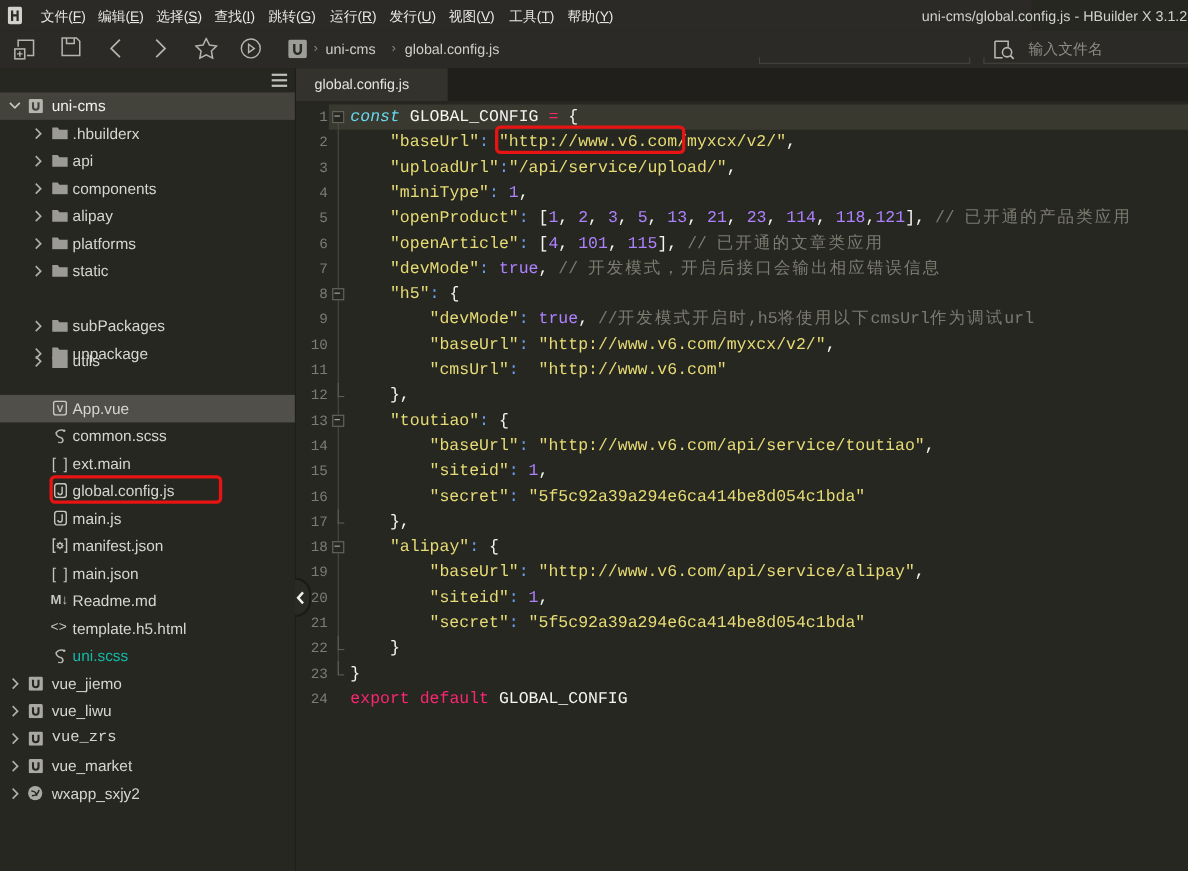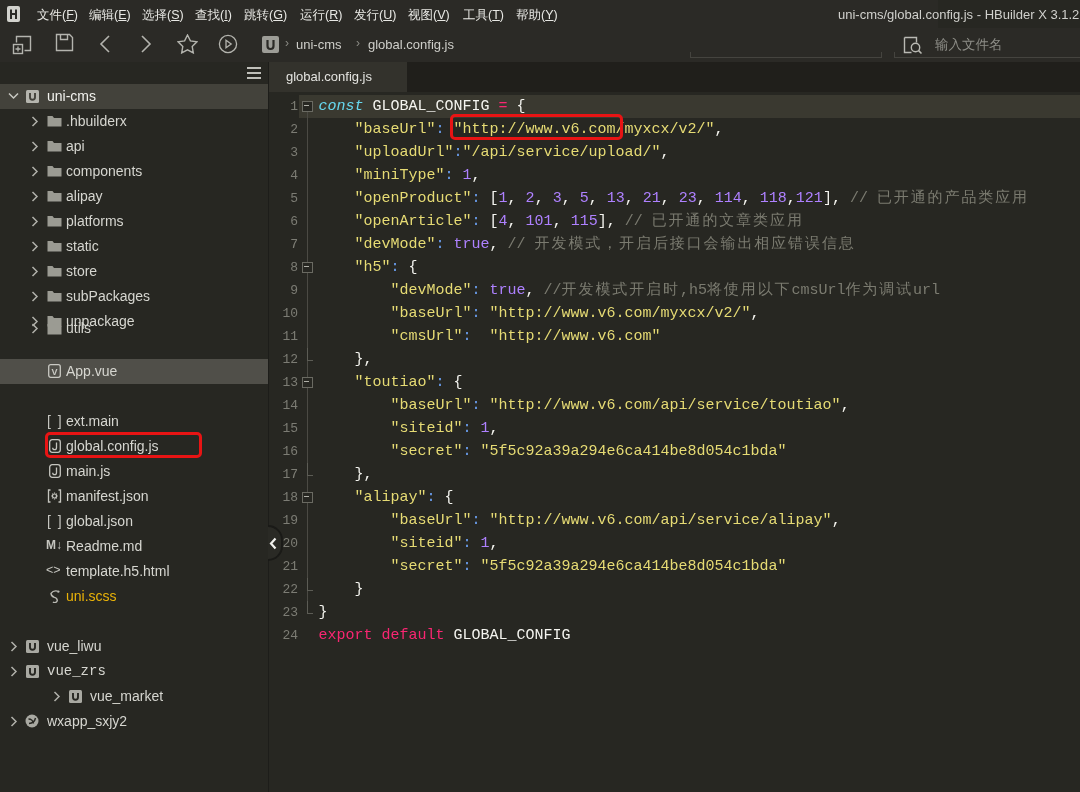--- a/index.html
+++ b/index.html
@@ -165,29 +165,20 @@
     </div>
   <div class="row" style="top:146.5px;">
       <svg class="chev" style="left:31px;top:7px" width="8" height="11" viewBox="0 0 8 11">
         <path d="M1.5 1 L6 5.5 L1.5 10" fill="none" stroke="#b0b0aa" stroke-width="1.5"></path>
       </svg>
       <svg class="chev" style="left:47px;top:6.5px" width="15" height="12" viewBox="0 0 15 12">
         <path d="M0.5 1 h5 l1.5 2 h7.5 v8.5 h-14 z" fill="#9b9b93"></path>
       </svg>
       <span class="rtext" style="left:66px;color:#d6d6d0">platforms</span>
     </div>
-  <div class="row" style="top:196.5px;">
-      <svg class="chev" style="left:31px;top:7px" width="8" height="11" viewBox="0 0 8 11">
-        <path d="M1.5 1 L6 5.5 L1.5 10" fill="none" stroke="#b0b0aa" stroke-width="1.5"></path>
-      </svg>
-      <svg class="chev" style="left:47px;top:6.5px" width="15" height="12" viewBox="0 0 15 12">
-        <path d="M0.5 1 h5 l1.5 2 h7.5 v8.5 h-14 z" fill="#9b9b93"></path>
-      </svg>
-      <span class="rtext" style="left:66px;color:#d6d6d0">store</span>
-    </div>
   <div class="row" style="top:221.5px;">
       <svg class="chev" style="left:31px;top:7px" width="8" height="11" viewBox="0 0 8 11">
         <path d="M1.5 1 L6 5.5 L1.5 10" fill="none" stroke="#b0b0aa" stroke-width="1.5"></path>
       </svg>
       <svg class="chev" style="left:47px;top:6.5px" width="15" height="12" viewBox="0 0 15 12">
         <path d="M0.5 1 h5 l1.5 2 h7.5 v8.5 h-14 z" fill="#9b9b93"></path>
       </svg>
       <span class="rtext" style="left:66px;color:#d6d6d0">subPackages</span>
     </div>
   <div class="row" style="top:246.5px;text-align:right;">
@@ -207,20 +198,27 @@
         <path d="M0.5 1 h5 l1.5 2 h7.5 v8.5 h-14 z" fill="#9b9b93"></path>
       </svg>
       <span class="rtext" style="left:66px;color:#d6d6d0">utils</span>
     </div>
   <div class="row" style="top:296.5px;background:#504f49;">
       <svg class="chev" style="left:48px;top:5.5px" width="13" height="14" viewBox="0 0 13 14">
         <rect x="0.7" y="0.7" width="11.6" height="12.6" rx="2" fill="none" stroke="#c9c9c3" stroke-width="1.3"></rect>
         <text x="6.5" y="10.5" font-size="9" font-weight="bold" fill="#c9c9c3" text-anchor="middle" font-family="Liberation Sans">V</text>
       </svg>
       <span class="rtext" style="left:66px;color:#d6d6d0">App.vue</span>
+    </div>
+  <div class="row" style="top:321.5px;">
+      <svg class="chev" style="left:48px;top:5.5px" width="13" height="14" viewBox="0 0 13 14">
+        <path d="M9.5 2.2 a6 6 0 0 0 -6.5 2.2 a4.5 4.5 0 0 0 3.5 4 a3.5 3.5 0 0 1 2.8 3 a2.6 2.6 0 0 1 -4.3 1.6" fill="none" stroke="#b9b9b3" stroke-width="1.4"></path>
+        <circle cx="10.3" cy="2.6" r="1.2" fill="#b9b9b3"></circle>
+      </svg>
+      <span class="rtext" style="left:66px;color:#d6d6d0">common.scss</span>
     </div>
   <div class="row" style="top:346.5px;">
       <span class="chev rtext" style="left:47px;top:4px;color:#c5c5bf;letter-spacing:2px">[ ]</span>
       <span class="rtext" style="left:66px;color:#d6d6d0">ext.main</span>
     </div>
   <div class="row" style="top:371.5px;">
       <svg class="chev" style="left:49px;top:5.5px" width="12" height="14" viewBox="0 0 12 14">
         <rect x="0.7" y="0.7" width="10.6" height="12.6" rx="2.5" fill="none" stroke="#c5c5bf" stroke-width="1.3"></rect>
         <path d="M7.5 3.5 v5.2 a1.9 1.9 0 0 1 -3.8 0" fill="none" stroke="#c5c5bf" stroke-width="1.3"></path>
       </svg>
@@ -238,58 +236,68 @@
         <path d="M3.5 1 h-2 v12 h2 M11.5 1 h2 v12 h-2" fill="none" stroke="#c5c5bf" stroke-width="1.3"></path>
         <circle cx="7.5" cy="7" r="2" fill="none" stroke="#c5c5bf" stroke-width="1.2"></circle>
         <g stroke="#c5c5bf" stroke-width="1.2">
           <path d="M7.5 3.6 v1 M7.5 9.4 v1 M4.2 7 h1 M9.8 7 h1 M5.2 4.7 l0.7 0.7 M9.1 8.6 l0.7 0.7 M9.8 4.7 l-0.7 0.7 M5.9 8.6 l-0.7 0.7"></path>
         </g>
       </svg>
       <span class="rtext" style="left:66px;color:#d6d6d0">manifest.json</span>
     </div>
   <div class="row" style="top:446.5px;">
       <span class="chev rtext" style="left:47px;top:4px;color:#c5c5bf;letter-spacing:2px">[ ]</span>
-      <span class="rtext" style="left:66px;color:#d6d6d0">global.json</span>
+      <span class="rtext" style="left:66px;color:#d6d6d0">main.json</span>
     </div>
   <div class="row" style="top:471.5px;">
       <span class="chev" style="left:46px;top:4px;font-size:12px;font-weight:bold;color:#c5c5bf;font-family:'Liberation Sans'">M↓</span>
       <span class="rtext" style="left:66px;color:#d6d6d0">Readme.md</span>
     </div>
   <div class="row" style="top:496.5px;">
       <span class="chev" style="left:46px;top:4px;font-size:12.5px;color:#c5c5bf;font-family:'Liberation Sans'">&lt;&gt;</span>
       <span class="rtext" style="left:66px;color:#d6d6d0">template.h5.html</span>
     </div>
   <div class="row" style="top:521.5px;">
       <svg class="chev" style="left:48px;top:5.5px" width="13" height="14" viewBox="0 0 13 14">
         <path d="M9.5 2.2 a6 6 0 0 0 -6.5 2.2 a4.5 4.5 0 0 0 3.5 4 a3.5 3.5 0 0 1 2.8 3 a2.6 2.6 0 0 1 -4.3 1.6" fill="none" stroke="#b9b9b3" stroke-width="1.4"></path>
         <circle cx="10.3" cy="2.6" r="1.2" fill="#b9b9b3"></circle>
       </svg>
-      <span class="rtext" style="left:66px;color:#eab308">uni.scss</span>
-    </div>
-  <div class="row" style="top:571.5px;">
+      <span class="rtext" style="left:66px;color:#14b8a6">uni.scss</span>
+    </div>
+  <div class="row" style="top:546.5px;">
       <svg class="chev" style="left:10px;top:7px" width="8" height="11" viewBox="0 0 8 11">
         <path d="M1.5 1 L6 5.5 L1.5 10" fill="none" stroke="#b0b0aa" stroke-width="1.5"></path>
       </svg>
       <svg class="chev" style="left:26px;top:6px" width="13" height="13" viewBox="0 0 13 13">
         <rect width="13" height="13" rx="1.5" fill="#a9a9a2"></rect>
         <path d="M4 3 v4.2 a2.5 2.5 0 0 0 5 0 V3" fill="none" stroke="#272722" stroke-width="1.9"></path>
       </svg>
-      <span class="rtext" style="left:47px;color:#d6d6d0">vue_liwu</span>
-    </div>
-  <div class="row" style="top:596.5px;font-family:Liberation Mono, monospace;">
+      <span class="rtext" style="left:47px;color:#d6d6d0">vue_jiemo</span>
+    </div>
+  <div class="row" style="top:571.5px;">
       <svg class="chev" style="left:10px;top:7px" width="8" height="11" viewBox="0 0 8 11">
         <path d="M1.5 1 L6 5.5 L1.5 10" fill="none" stroke="#b0b0aa" stroke-width="1.5"></path>
       </svg>
       <svg class="chev" style="left:26px;top:6px" width="13" height="13" viewBox="0 0 13 13">
         <rect width="13" height="13" rx="1.5" fill="#a9a9a2"></rect>
         <path d="M4 3 v4.2 a2.5 2.5 0 0 0 5 0 V3" fill="none" stroke="#272722" stroke-width="1.9"></path>
       </svg>
+      <span class="rtext" style="left:47px;color:#d6d6d0">vue_liwu</span>
+    </div>
+  <div class="row" style="top:596.5px;font-family:Liberation Mono, monospace;">
+      <svg class="chev" style="left:10px;top:7px" width="8" height="11" viewBox="0 0 8 11">
+        <path d="M1.5 1 L6 5.5 L1.5 10" fill="none" stroke="#b0b0aa" stroke-width="1.5"></path>
+      </svg>
+      <svg class="chev" style="left:26px;top:6px" width="13" height="13" viewBox="0 0 13 13">
+        <rect width="13" height="13" rx="1.5" fill="#a9a9a2"></rect>
+        <path d="M4 3 v4.2 a2.5 2.5 0 0 0 5 0 V3" fill="none" stroke="#272722" stroke-width="1.9"></path>
+      </svg>
       <span class="rtext" style="left:47px;color:#d6d6d0">vue_zrs</span>
     </div>
-  <div class="row" style="top:621.5px;margin-left:43px;">
+  <div class="row" style="top:621.5px;">
       <svg class="chev" style="left:10px;top:7px" width="8" height="11" viewBox="0 0 8 11">
         <path d="M1.5 1 L6 5.5 L1.5 10" fill="none" stroke="#b0b0aa" stroke-width="1.5"></path>
       </svg>
       <svg class="chev" style="left:26px;top:6px" width="13" height="13" viewBox="0 0 13 13">
         <rect width="13" height="13" rx="1.5" fill="#a9a9a2"></rect>
         <path d="M4 3 v4.2 a2.5 2.5 0 0 0 5 0 V3" fill="none" stroke="#272722" stroke-width="1.9"></path>
       </svg>
       <span class="rtext" style="left:47px;color:#d6d6d0">vue_market</span>
     </div>
   <div class="row" style="top:646.5px;">

